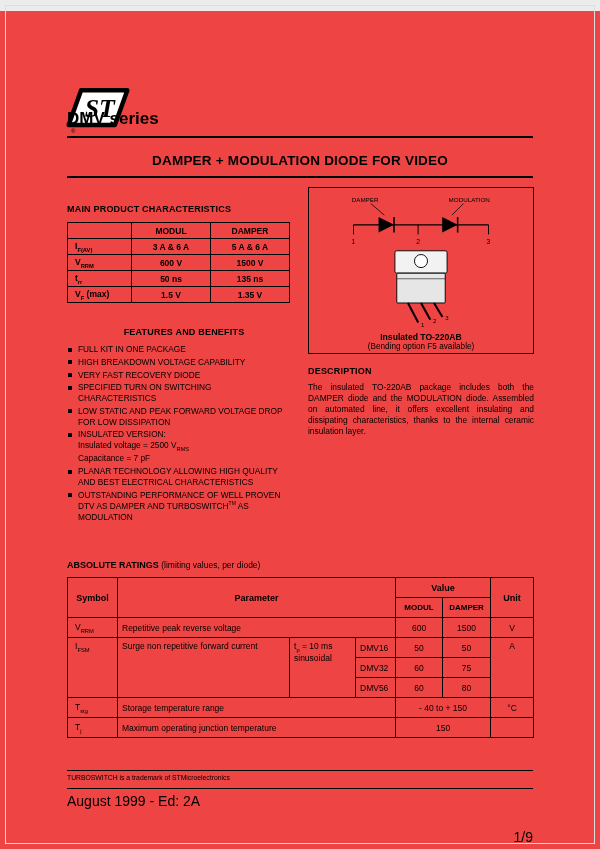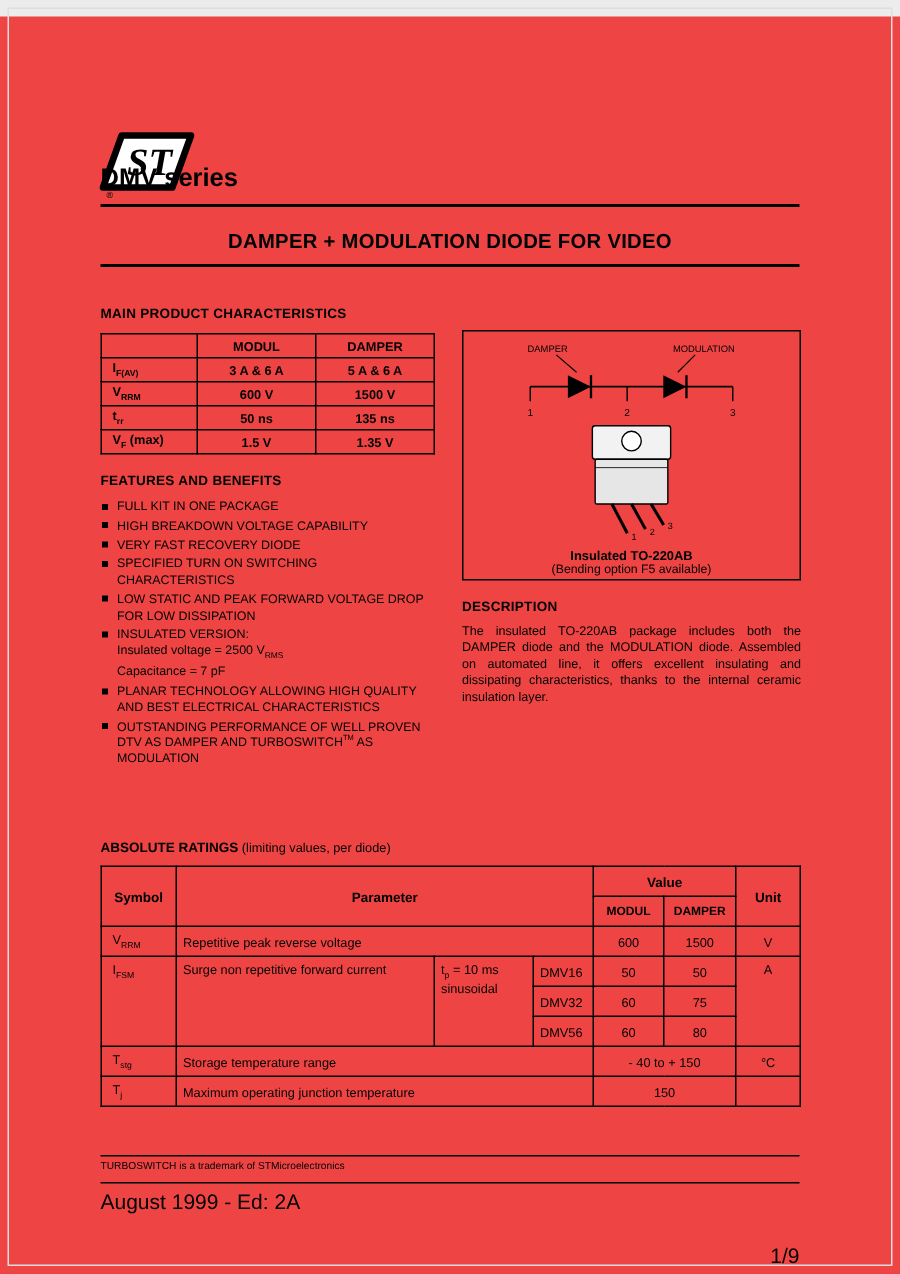--- a/index.html
+++ b/index.html
@@ -21,27 +21,27 @@
   .section-h{font-size:9px;font-weight:bold;letter-spacing:.2px;}
 
   
   .left-col{position:absolute;left:67px;top:204px;width:234px;}
   .char-table{margin-top:8px;border-collapse:collapse;width:222px;font-size:8.5px;font-weight:bold;table-layout:fixed;}
   .char-table td{border:1px solid #000;height:15px;text-align:center;padding:0 2px;}
   .char-table td.sym{text-align:left;padding-left:7px;}
   sub{font-size:68%;}
   sup.tm{font-size:60%;}
 
-  .features-h{margin-top:12px;}
+  .features-h{margin-top:24px;text-align:center;}
   .features{list-style:none;margin:7px 0 0 0;padding:0;width:218px;font-size:8.3px;line-height:1.3;}
   .features li{position:relative;padding-left:11px;margin-bottom:2px;}
   .features li::before{content:"";position:absolute;left:1px;top:3.5px;width:4px;height:4px;background:#000;}
 
   
-  .right-col{position:absolute;left:308px;top:220px;width:226px;}
+  .right-col{position:absolute;left:308px;top:187px;width:226px;}
   .pkg-box{border:1px solid #000;height:167px;display:flex;flex-direction:column;align-items:center;padding-top:5px;box-sizing:border-box;}
   .schem{width:198px;height:54px;}
   .pkgdraw{width:96px;height:82px;margin-top:1px;}
   .cap-b{font-size:8.6px;font-weight:bold;margin-top:2px;}
   .cap-s{font-size:8.2px;}
   .desc-h{margin-top:12px;}
   .desc-p{margin:6px 0 0 0;font-size:8.4px;line-height:1.32;text-align:justify;}
 
   
   .ratings{position:absolute;left:67px;top:560px;width:466px;}

